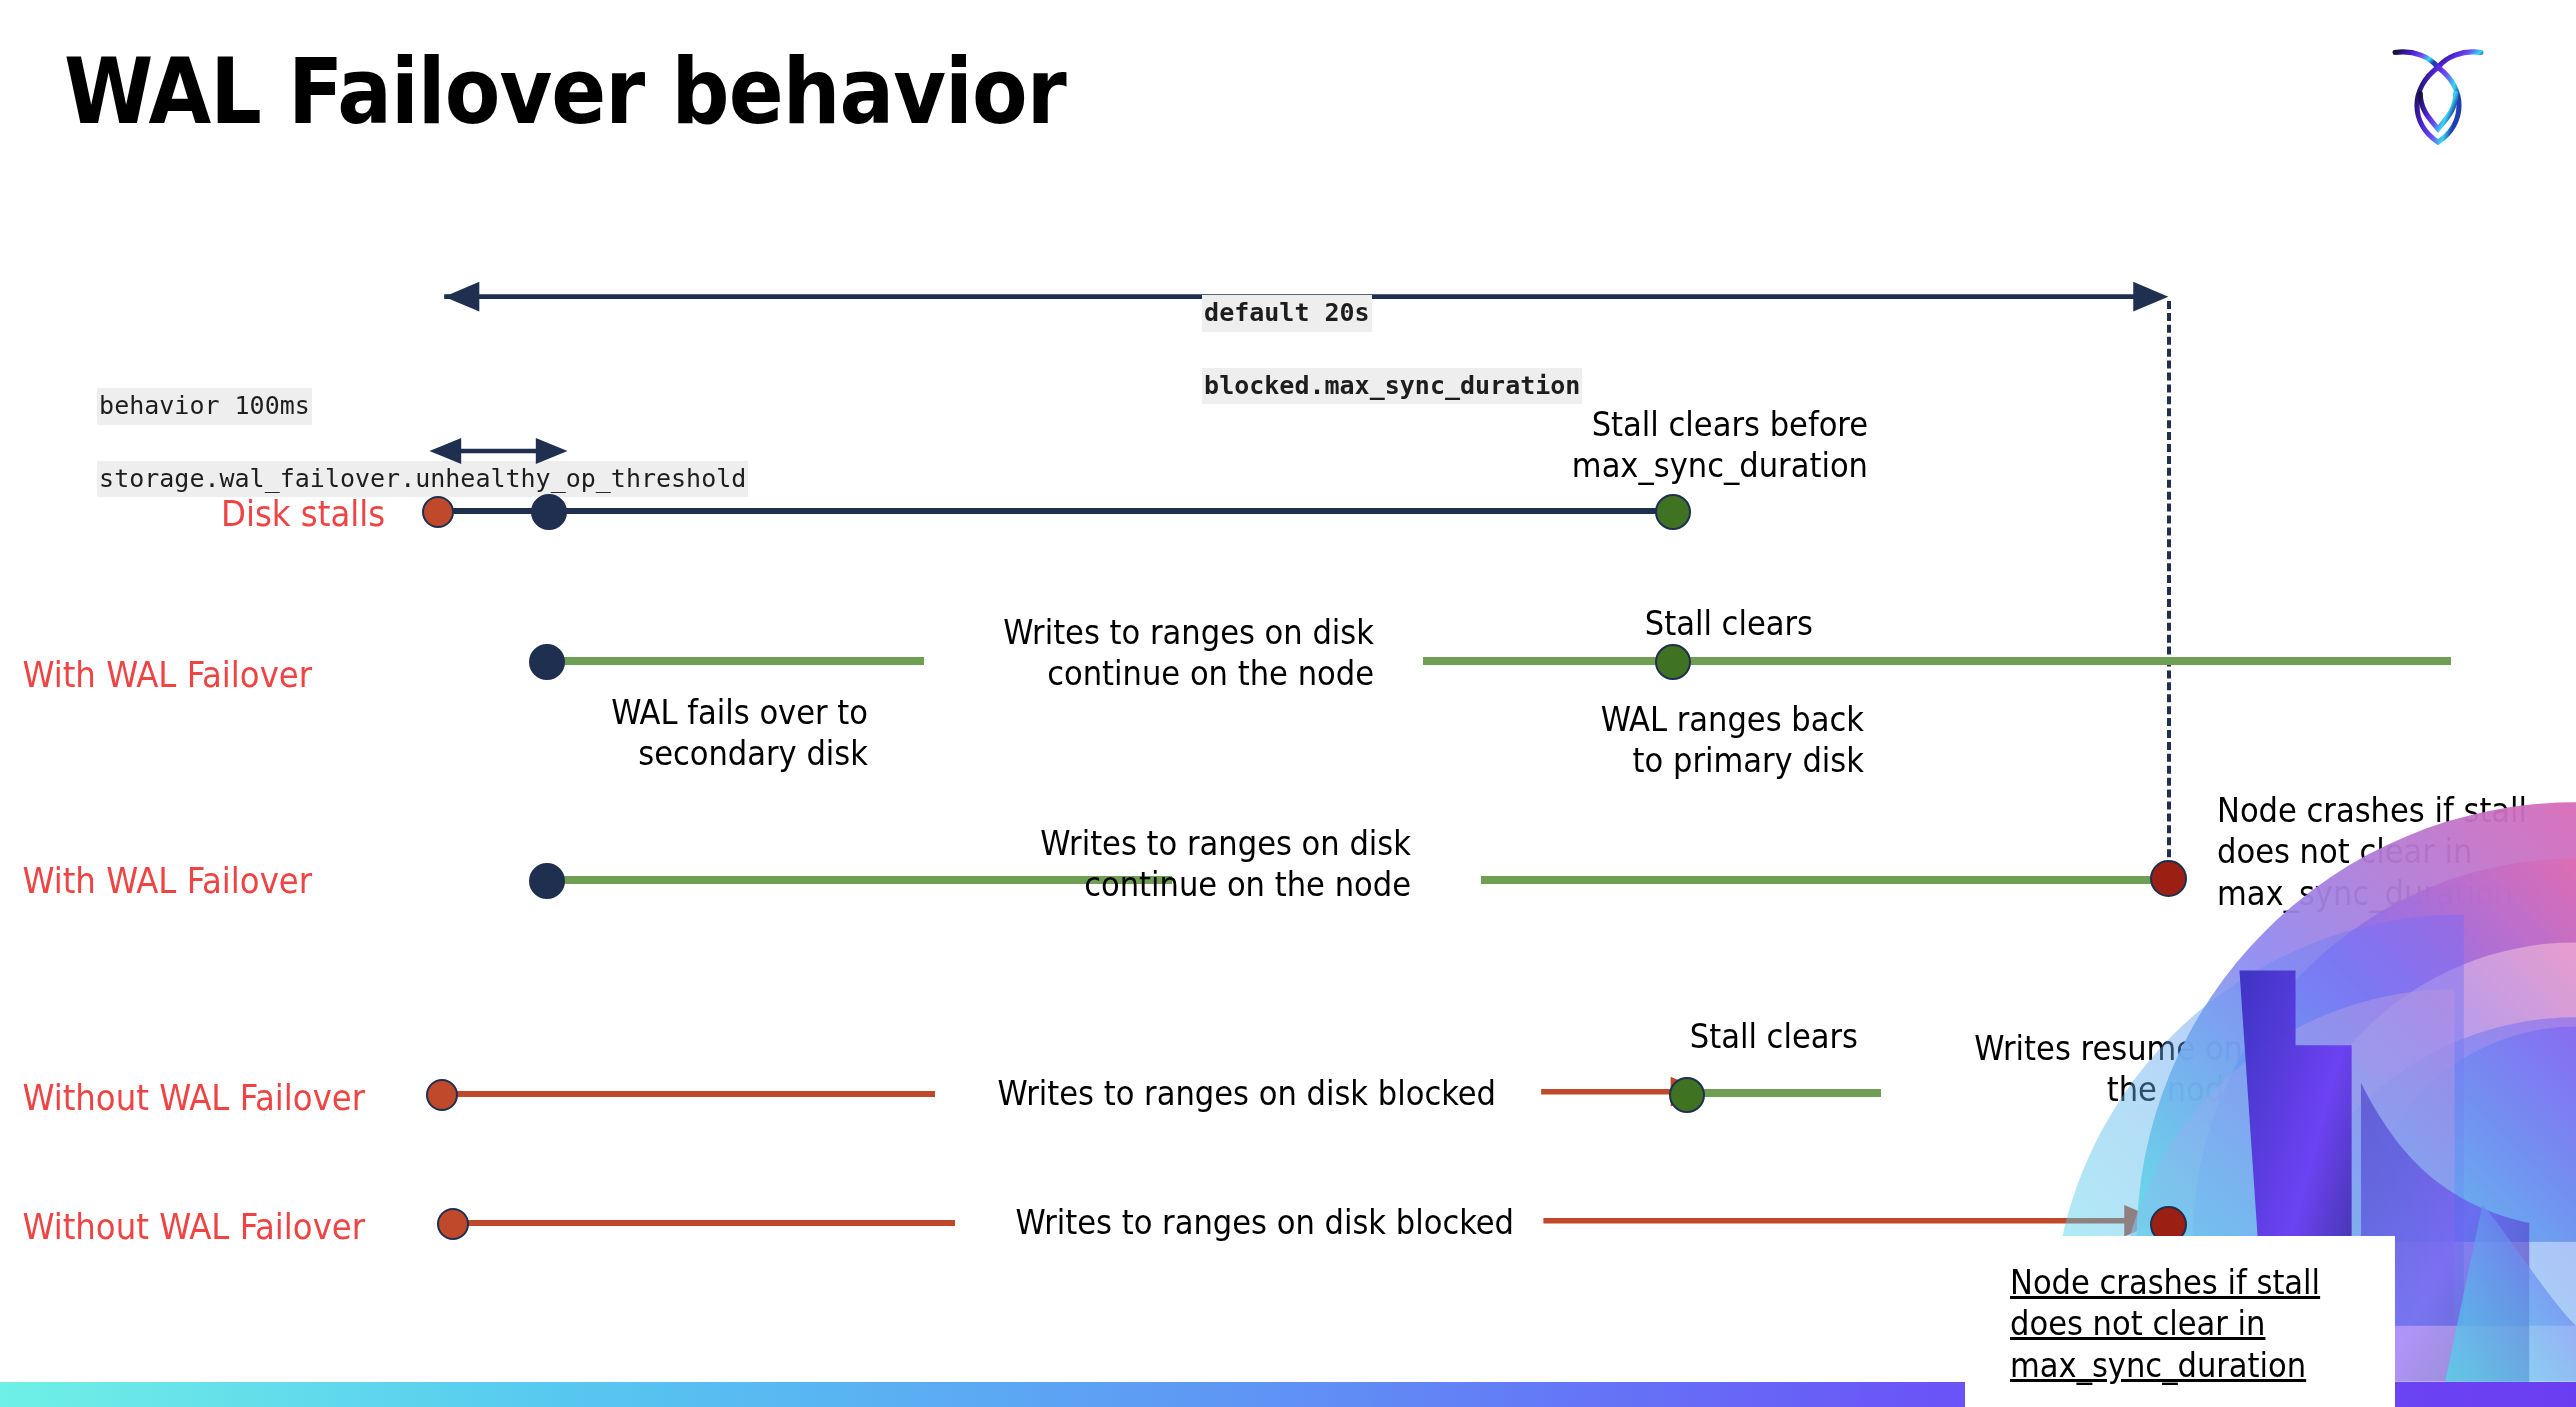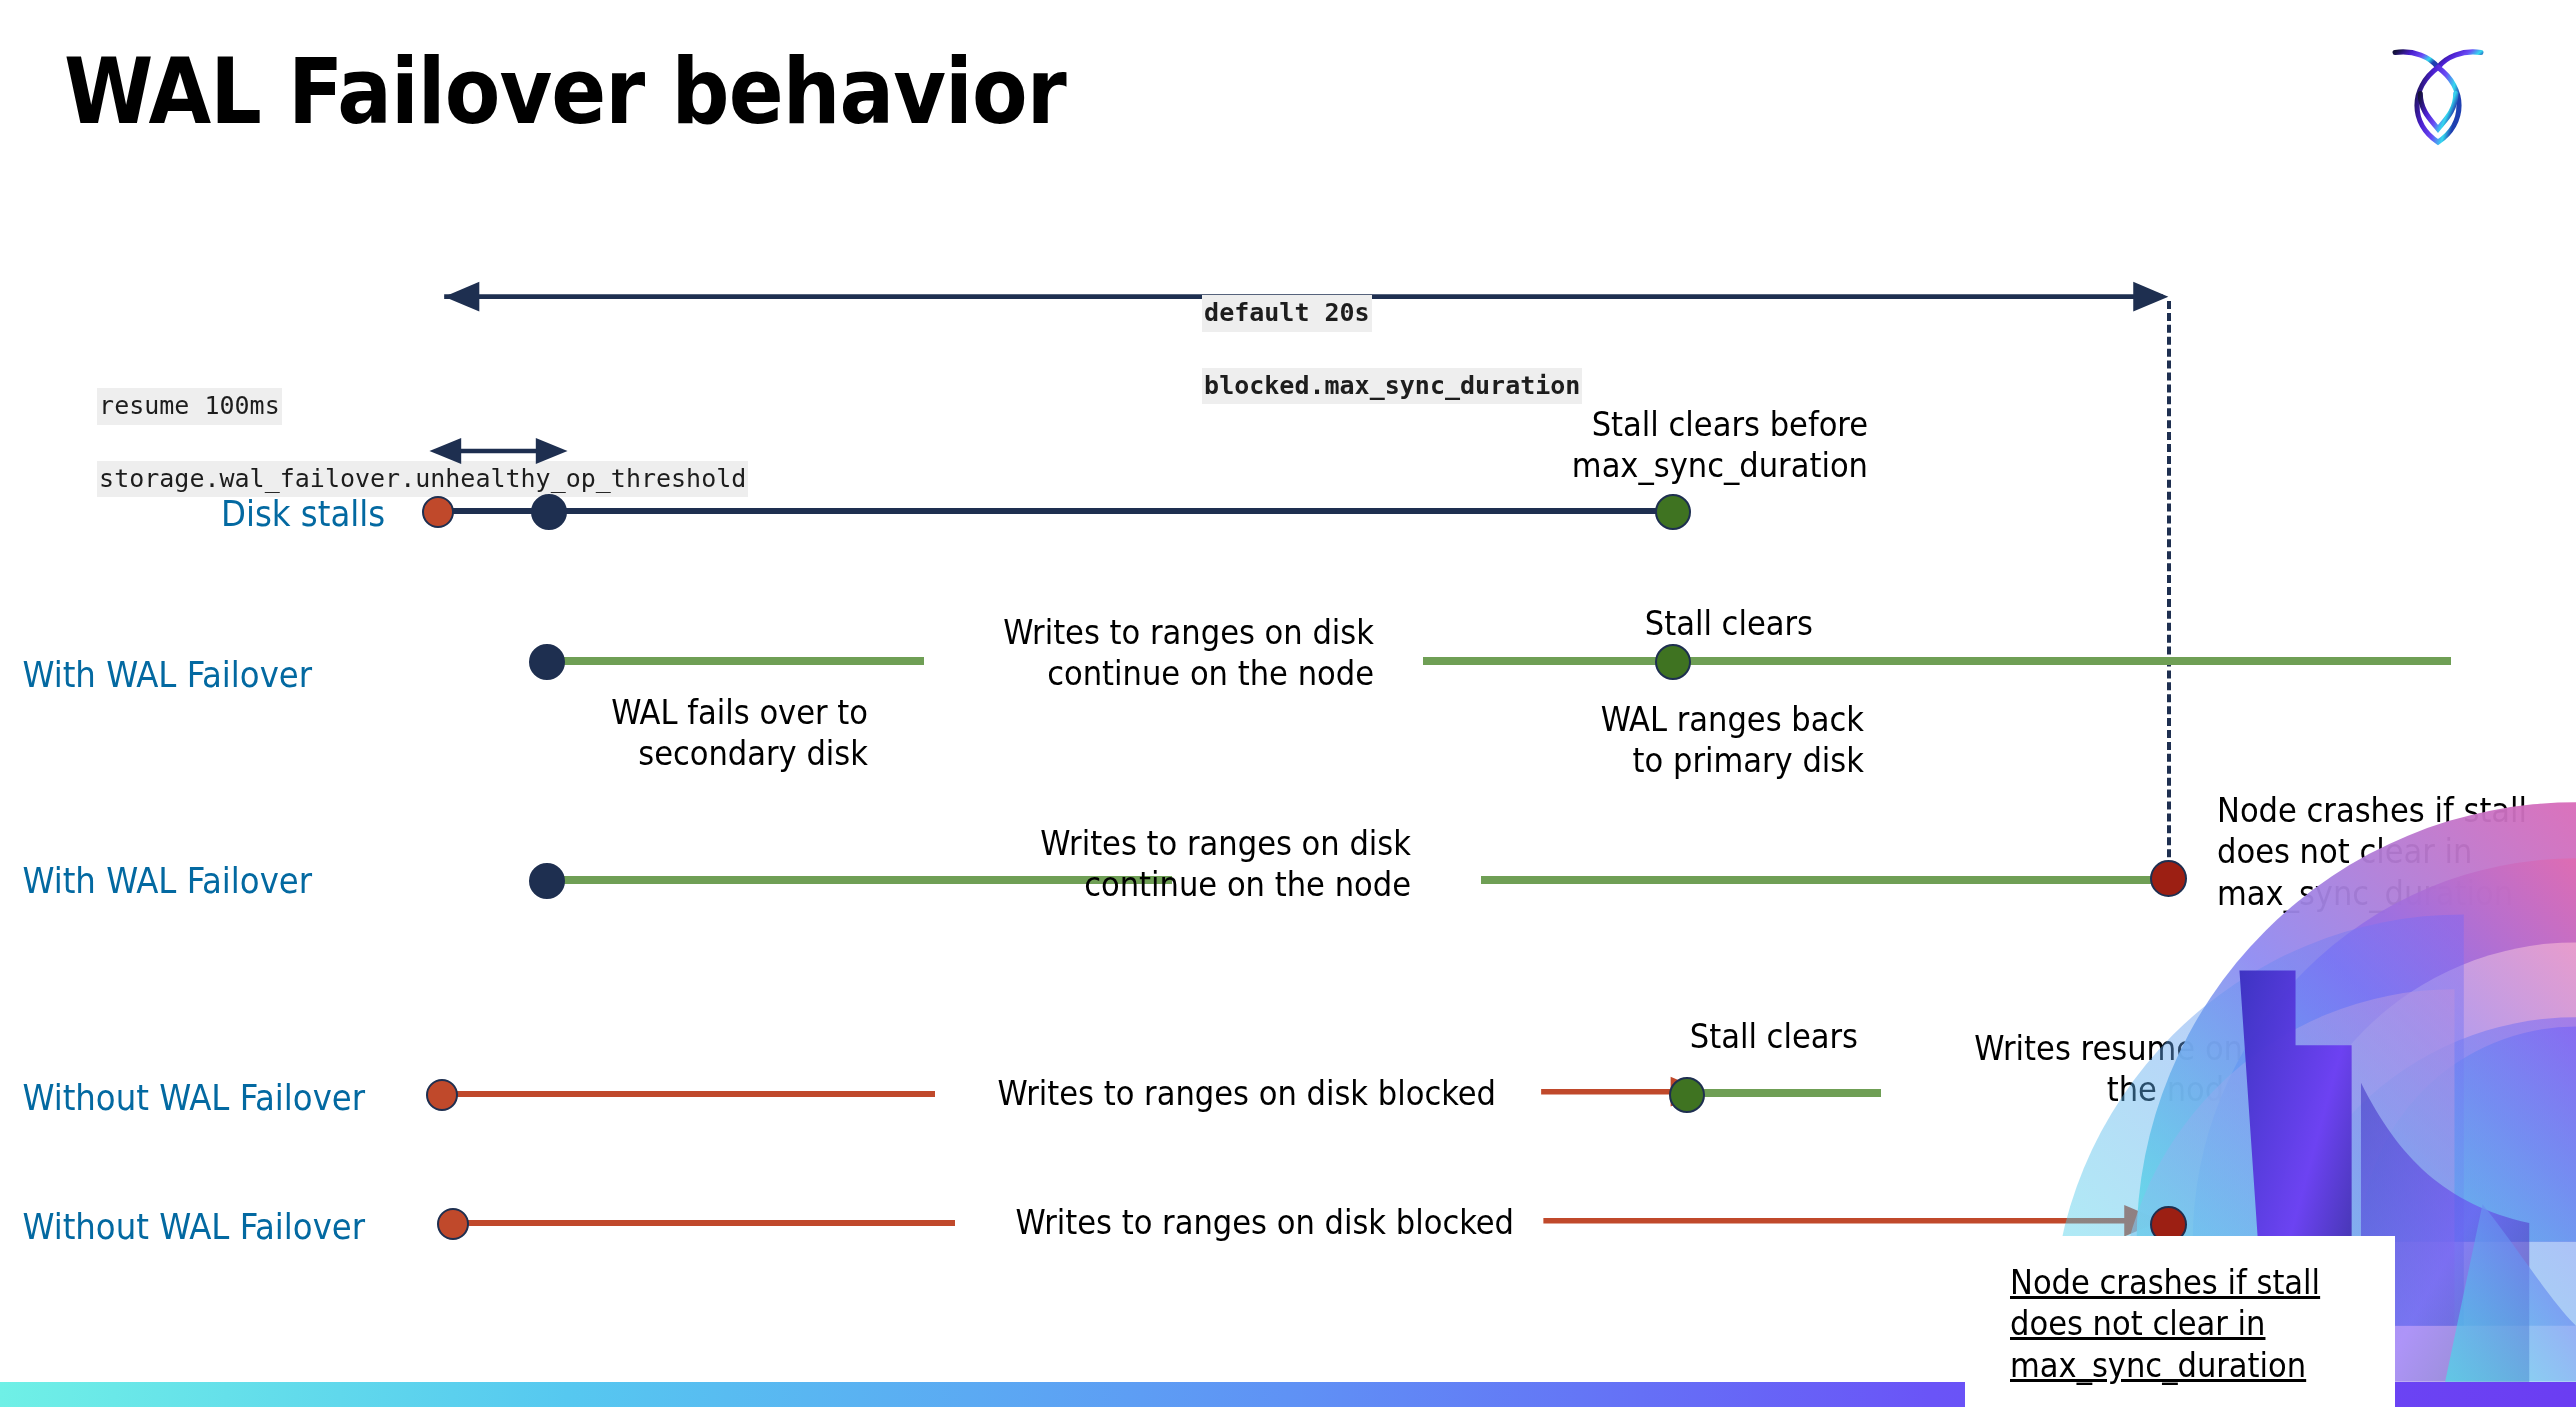--- a/index.html
+++ b/index.html
@@ -21,21 +21,21 @@
   .code span{background:#eeeeee;display:inline-block;padding:0 1.9px;}
 
   
   .txt{position:absolute;font-family:"DejaVu Sans", sans-serif;
        font-stretch:condensed;font-size:34px;line-height:1.22;color:#000;
        white-space:pre-line;}
   .txt.c{text-align:right;}
   .txt.l{text-align:left;}
 
   .rowlabel{position:absolute;font-family:"DejaVu Sans", sans-serif;
-            font-stretch:condensed;font-size:36px;color:#0369a1;white-space:nowrap;}
+            font-stretch:condensed;font-size:36px;color:#ef4444;white-space:nowrap;}
 
   
   .line{position:absolute;height:5.6px;border-radius:0;}
   .line.navy{background:#1e2f50;height:5.6px;}
   .line.green{background:#6f9f55;height:8.4px;}
   .line.red{background:#c0492b;height:5.6px;}
 
   .dashed{position:absolute;width:0;border-left:4.7px dashed #1e2f50;}
 
   
@@ -91,21 +91,21 @@
   </svg>
 
   <div class="code" style="left:1142px;top:259px;font-weight:bold;">
     <span>default 20s</span><br>
     <span>blocked.max_sync_duration</span>
   </div>
 
   <div class="dashed" style="left:2167px;top:301px;height:580px;"></div>
 
   <div class="code" style="left:37px;top:352px;">
-    <span>resume 100ms</span><br>
+    <span>behavior 100ms</span><br>
     <span>storage.wal_failover.unhealthy_op_threshold</span>
   </div>
 
   <svg class="arrowsvg" style="left:422px;top:434px;width:153px;height:34px;" viewBox="0 0 164 36" width="153" height="34">
     <line x1="16" y1="18" x2="148" y2="18" stroke="#1e2f50" stroke-width="5"></line>
     <polygon points="8,18 42,4 42,32" fill="#1e2f50"></polygon>
     <polygon points="156,18 122,4 122,32" fill="#1e2f50"></polygon>
   </svg>
 
   <div class="rowlabel" style="left:221px;top:493px;">Disk stalls</div>

